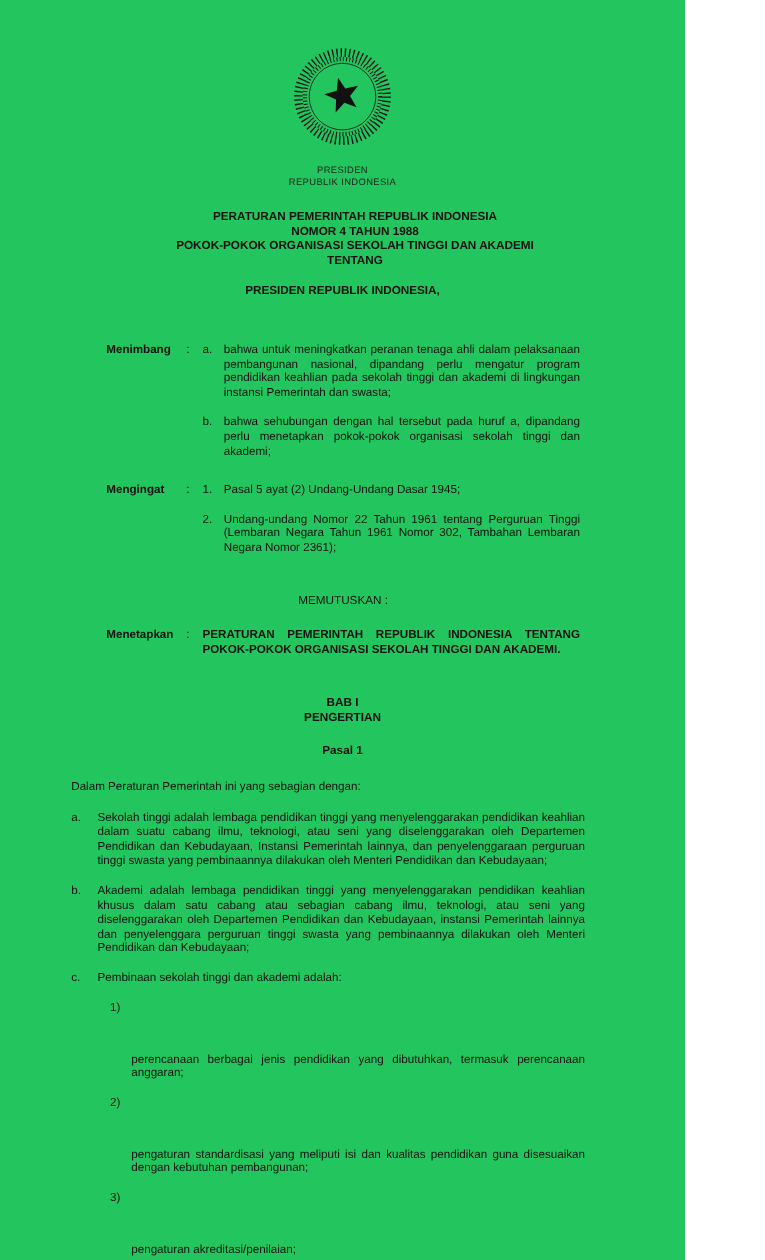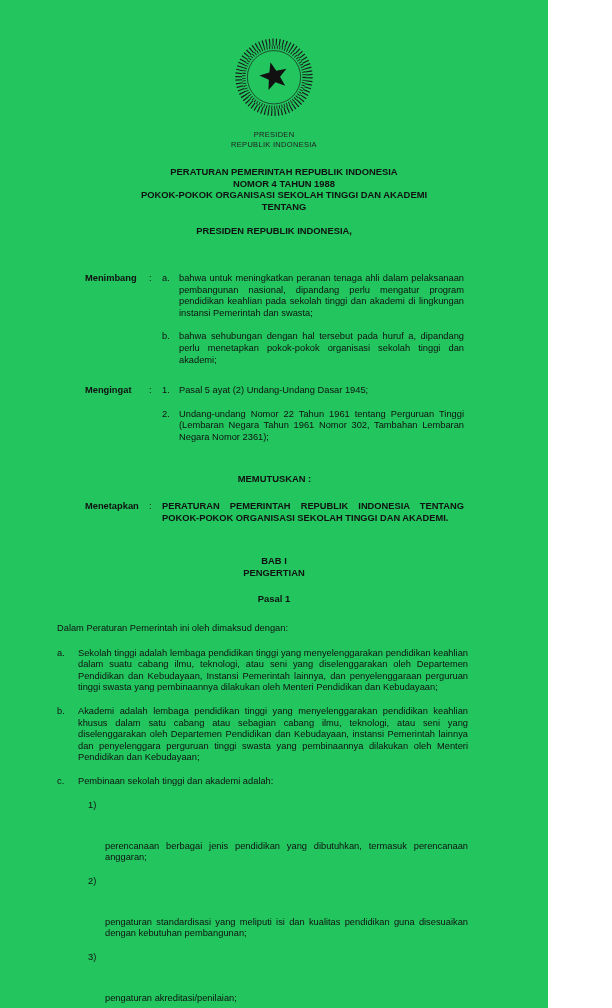--- a/index.html
+++ b/index.html
@@ -60,21 +60,21 @@
   .clause-label { font-weight: bold; }
   .clause-items .item {
     display: grid;
     grid-template-columns: 17px 1fr;
   }
   .clause-items .item + .item { margin-top: 12px; }
   .item-text { text-align: justify; }
   .clause-menimbang { margin-bottom: 19px; }
   .clause-mengingat { margin-bottom: 29px; }
   .decision-heading {
-    font-weight: bold;
+    font-weight: normal;
     font-size: 9.4px;
     line-height: 11.6px;
     margin-bottom: 17px;
     margin-top: 16px;
   }
   .clause-menetapkan .clause-text {
     font-weight: bold;
     text-align: justify;
   }
 
@@ -185,21 +185,21 @@
 
   </section>
 
   <div class="center chapter">
     <div>BAB I</div>
     <div>PENGERTIAN</div>
   </div>
   <div class="center pasal">Pasal 1</div>
 
   <section class="body-section">
-    <div class="intro">Dalam Peraturan Pemerintah ini oleh dimaksud dengan:</div>
+    <div class="intro">Dalam Peraturan Pemerintah ini yang sebagian dengan:</div>
 
     <div class="blist-item">
       <span class="marker">a.</span>
       <span class="item-text">Sekolah tinggi adalah lembaga pendidikan tinggi yang menyelenggarakan pendidikan keahlian dalam suatu cabang ilmu, teknologi, atau seni yang diselenggarakan oleh Departemen Pendidikan dan Kebudayaan, Instansi Pemerintah lainnya, dan penyelenggaraan perguruan tinggi swasta yang pembinaannya dilakukan oleh Menteri Pendidikan dan Kebudayaan;</span>
     </div>
 
     <div class="blist-item">
       <span class="marker">b.</span>
       <span class="item-text">Akademi adalah lembaga pendidikan tinggi yang menyelenggarakan pendidikan keahlian khusus dalam satu cabang atau sebagian cabang ilmu, teknologi, atau seni yang diselenggarakan oleh Departemen Pendidikan dan Kebudayaan, instansi Pemerintah lainnya dan penyelenggara perguruan tinggi swasta yang pembinaannya dilakukan oleh Menteri Pendidikan dan Kebudayaan;</span>
     </div>

